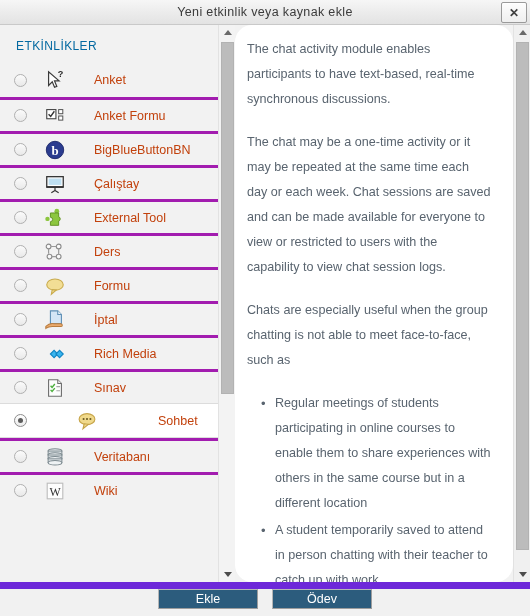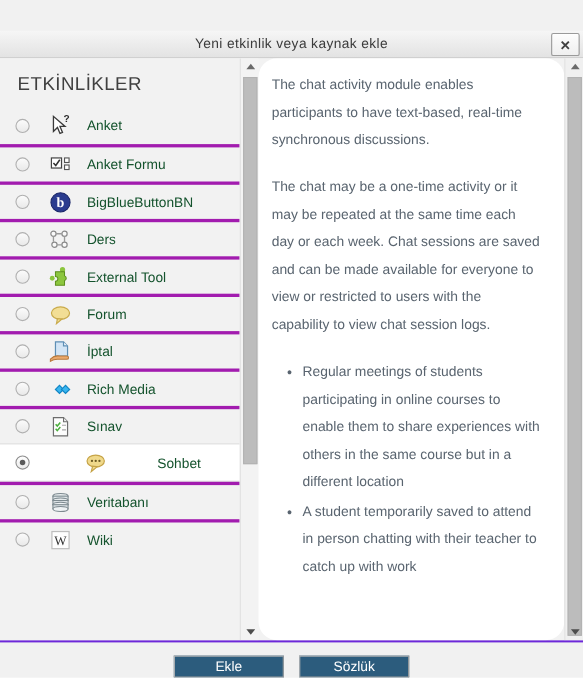--- a/index.html
+++ b/index.html
@@ -28,21 +28,20 @@
   
   .titlebar {
     position: relative;
     height: 24px;
     flex: 0 0 24px;
     background: linear-gradient(to bottom, #f6f6f6 0%, #ececec 50%, #e3e3e3 100%);
     border-bottom: 1px solid #c9c9c9;
     display: flex;
     align-items: center;
     justify-content: center;
-    margin-top: 28px;
   }
   .titlebar-title {
     font-size: 12.5px;
     color: #3b3b3b;
     letter-spacing: 0.35px;
     font-weight: normal;
     line-height: 24px;
   }
   .titlebar-close {
     position: absolute;
@@ -82,22 +81,22 @@
     flex: 0 0 218px;
     background: #f2f2f2;
     overflow: hidden;
   }
   .left-scroll {
     position: absolute;
     inset: 0;
     overflow: hidden;
   }
   .section-title {
-    font-size: 17px;
-    color: #404040;
+    font-size: 12px;
+    color: #0369a1;
     padding: 14px 0 10px 16px;
     letter-spacing: 0.4px;
   }
   .activity-list {
     list-style: none;
     margin: 0;
     padding: 0;
   }
   .activity-item {
     position: relative;
@@ -148,23 +147,23 @@
     width: 24px;
     height: 24px;
     flex: 0 0 24px;
     margin-left: 16px;
     display: flex;
     align-items: center;
     justify-content: center;
   }
   .item-icon svg { display: block; }
   .item-label {
-    margin-left: 12px;
+    margin-left: 27px;
     font-size: 12.5px;
-    color: #14532d;
+    color: #c2410c;
     white-space: nowrap;
     overflow: hidden;
   }
 
   
   .vscroll {
     width: 17px;
     flex: 0 0 17px;
     background: #f0f0f0;
     border-left: 1px solid #e2e2e2;
@@ -245,23 +244,23 @@
     top: 0;
     color: #59646f;
     font-size: 13px;
   }
 
   
   .footer {
     flex: 0 0 34px;
     height: 34px;
     background: #f1f1f1;
-    border-top: 2px solid #6d28d9;
-    display: flex;
-    align-items: flex-end;
+    border-top: 7px solid #6d28d9;
+    display: flex;
+    align-items: flex-start;
     justify-content: center;
     gap: 14px;
     box-sizing: border-box;
   }
   .btn {
     width: 100px;
     height: 20px;
     background: #2c5c7d;
     border: 1px solid #9d9d9d;
     border-top-color: #b5b5b5;
@@ -326,49 +325,61 @@
                   <circle cx="12" cy="12" r="9.5" fill="none" stroke="#1b2769" stroke-width="1"></circle>
                   <text x="12" y="17" text-anchor="middle" font-size="14" font-family="Liberation Serif" font-weight="bold" fill="#ffffff">b</text>
                 </svg>
               </span>
               <span class="item-label">BigBlueButtonBN</span>
             </li>
             <li class="activity-item">
               <span class="radio"></span>
               <span class="item-icon">
                 <svg width="22" height="22" viewBox="0 0 24 24">
+                  <rect x="3" y="4" width="18" height="11" fill="#fdfdfd" stroke="#333" stroke-width="1.4"></rect>
+                  <rect x="5" y="6" width="14" height="7" fill="#bfe0f2"></rect>
+                  <path d="M2.5 15.5 H21.5" stroke="#333" stroke-width="1.6"></path>
+                  <path d="M12 15.5 V19 M12 19 L8 21.5 M12 19 L16 21.5" stroke="#333" stroke-width="1.3" fill="none"></path>
+                </svg>
+              </span>
+              <span class="item-label">Çalıştay</span>
+            </li>
+            <li class="activity-item">
+              <span class="radio"></span>
+              <span class="item-icon">
+                <svg width="22" height="22" viewBox="0 0 24 24">
+                  <circle cx="14" cy="4.5" r="2.6" fill="#8cc63e"></circle>
+                  <circle cx="3.8" cy="13" r="2.4" fill="#8cc63e"></circle>
+                  <path d="M7 6.5 h9 v4.2 a2.4 2.4 0 0 1 0 4.6 V20 H7 v-4 a2.4 2.4 0 0 0 0-4.8 z" fill="#8cc63e" stroke="#5d8f1e" stroke-width="1"></path>
+                </svg>
+              </span>
+              <span class="item-label">External Tool</span>
+            </li>
+            <li class="activity-item">
+              <span class="radio"></span>
+              <span class="item-icon">
+                <svg width="22" height="22" viewBox="0 0 24 24">
                   <circle cx="5" cy="6" r="2.6" fill="#fafafa" stroke="#8b8b8b" stroke-width="1.2"></circle>
                   <circle cx="16" cy="6" r="2.6" fill="#fafafa" stroke="#8b8b8b" stroke-width="1.2"></circle>
                   <circle cx="16" cy="17" r="2.6" fill="#fafafa" stroke="#8b8b8b" stroke-width="1.2"></circle>
                   <circle cx="6" cy="17" r="2.6" fill="#fafafa" stroke="#8b8b8b" stroke-width="1.2"></circle>
                   <path d="M7.6 6 H13.4 M16 8.6 V14.4 M8.6 17 H13.4 M5 8.6 V14" stroke="#9a9a9a" stroke-width="1.3" fill="none"></path>
                 </svg>
               </span>
               <span class="item-label">Ders</span>
             </li>
             <li class="activity-item">
               <span class="radio"></span>
               <span class="item-icon">
                 <svg width="22" height="22" viewBox="0 0 24 24">
-                  <circle cx="14" cy="4.5" r="2.6" fill="#8cc63e"></circle>
-                  <circle cx="3.8" cy="13" r="2.4" fill="#8cc63e"></circle>
-                  <path d="M7 6.5 h9 v4.2 a2.4 2.4 0 0 1 0 4.6 V20 H7 v-4 a2.4 2.4 0 0 0 0-4.8 z" fill="#8cc63e" stroke="#5d8f1e" stroke-width="1"></path>
-                </svg>
-              </span>
-              <span class="item-label">External Tool</span>
-            </li>
-            <li class="activity-item">
-              <span class="radio"></span>
-              <span class="item-icon">
-                <svg width="22" height="22" viewBox="0 0 24 24">
                   <ellipse cx="12" cy="10.5" rx="9" ry="6.2" fill="#f2de95" stroke="#c9ab4d" stroke-width="1.2"></ellipse>
                   <path d="M9 16 L8 21 L13.5 16.3 Z" fill="#f2de95" stroke="#c9ab4d" stroke-width="1.2"></path>
                 </svg>
               </span>
-              <span class="item-label">Forum</span>
+              <span class="item-label">Formu</span>
             </li>
             <li class="activity-item">
               <span class="radio"></span>
               <span class="item-icon">
                 <svg width="22" height="22" viewBox="0 0 24 24">
                   <path d="M7 2 h8 l4 4 v10 H7 z" fill="#d3e5f5" stroke="#5e8fb5" stroke-width="1.2"></path>
                   <path d="M15 2 v4 h4" fill="#eef5fb" stroke="#5e8fb5" stroke-width="1.2"></path>
                   <path d="M2 19 q4-4 9-3 h7 q2 0 2 1.6 0 1.6-2 1.6 H9 q-4 0-7 2z" fill="#eaa96c" stroke="#b97b3d" stroke-width="1.1"></path>
                 </svg>
               </span>
@@ -445,20 +456,21 @@
       <div class="scroll-thumb"></div>
       <div class="scroll-btn down">
         <span class="arrow down"></span>
       </div>
     </div>
 
     <div class="right-pane">
       <div class="desc" id="desc-content">
           <p>The chat activity module enables participants to have text-based, real-time synchronous discussions.</p>
           <p>The chat may be a one-time activity or it may be repeated at the same time each day or each week. Chat sessions are saved and can be made available for everyone to view or restricted to users with the capability to view chat session logs.</p>
+          <p>Chats are especially useful when the group chatting is not able to meet face-to-face, such as</p>
           <ul>
             <li>Regular meetings of students participating in online courses to enable them to share experiences with others in the same course but in a different location</li>
             <li>A student temporarily saved to attend in person chatting with their teacher to catch up with work</li>
           </ul>
         </div>
     </div>
 
     <div class="vscroll right-bar">
       <div class="scroll-btn up">
         <span class="arrow up"></span>
@@ -466,16 +478,16 @@
       <div class="scroll-thumb"></div>
       <div class="scroll-btn down">
         <span class="arrow down"></span>
       </div>
     </div>
 
   </div>
 
   <div class="footer">
     <button class="btn">Ekle</button>
-    <button class="btn">Sözlük</button>
+    <button class="btn">Ödev</button>
   </div>
 
 </div>
 
 </body></html>

